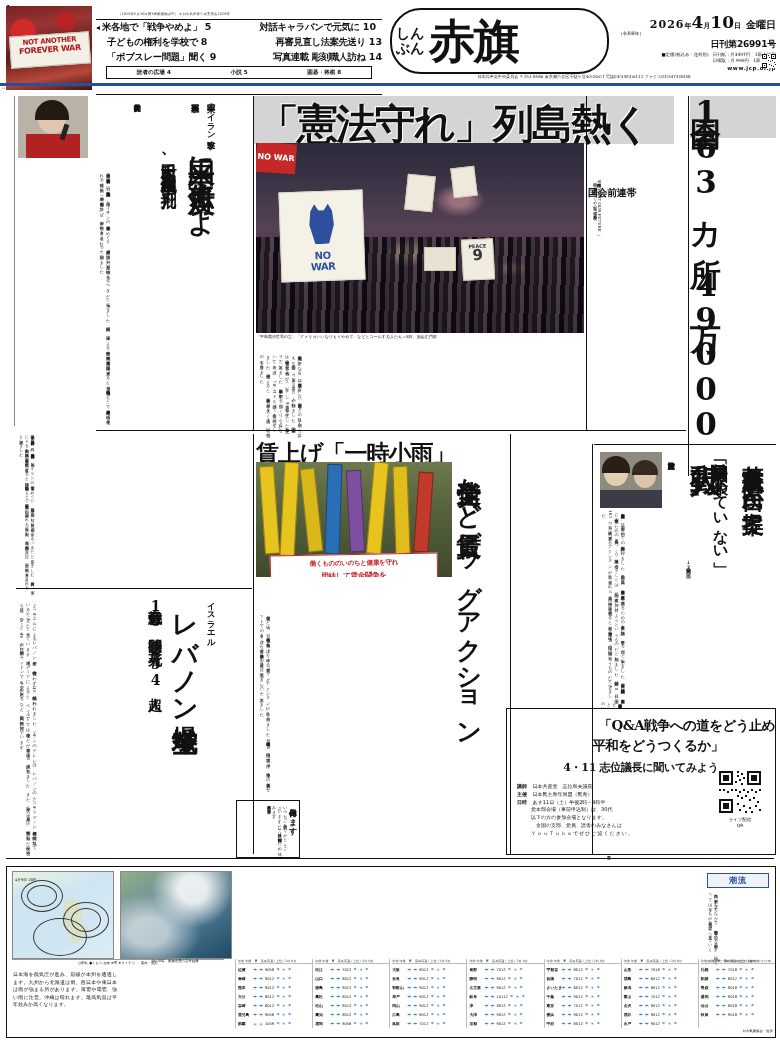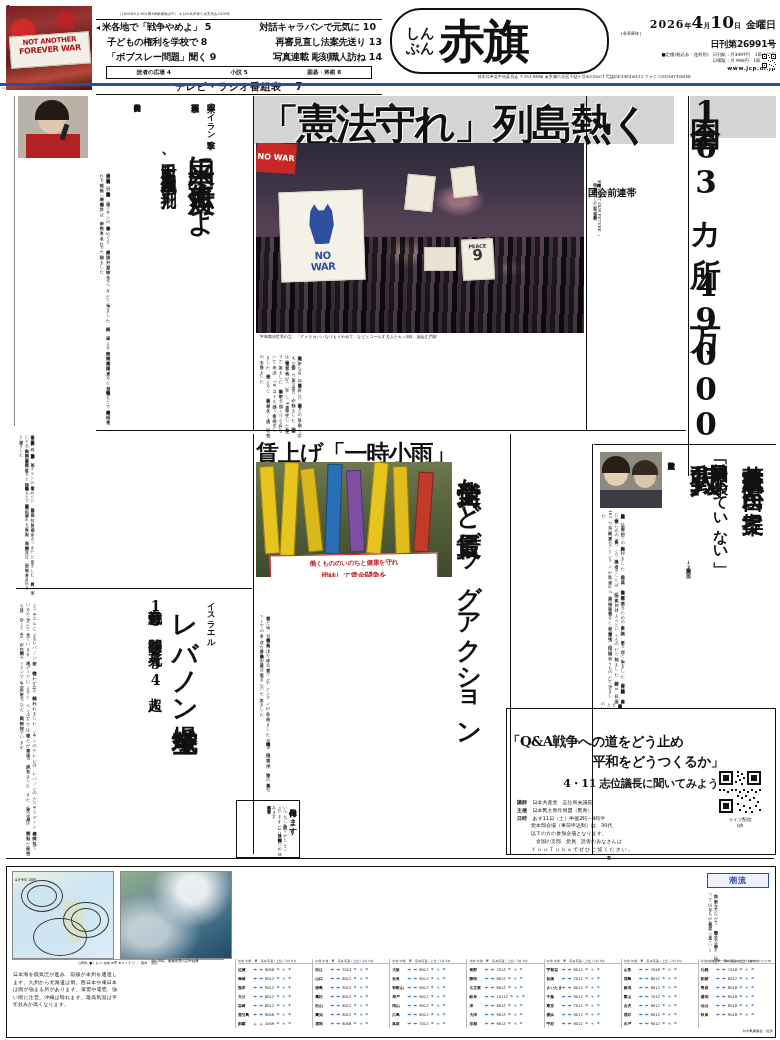--- a/index.html
+++ b/index.html
@@ -37,21 +37,21 @@
   .toc-right{width:130px;justify-content:flex-end;}
   #tocsub{margin:1px 10px 0 10px;border:1px solid #111;height:11px;display:flex;
           align-items:center;justify-content:space-around;font-size:5.6px;font-weight:bold;}
   #toctv{height:15px;display:flex;align-items:center;justify-content:center;gap:14px;
          font-size:10px;font-weight:bold;letter-spacing:.5px;}
 
   
   #masthead{left:390px;top:8px;width:215px;height:62px;}
   #mh-oval{width:215px;height:62px;border:2.5px solid #111;border-radius:31px;
            background:#fff;display:flex;align-items:center;}
-  #mh-kana{margin-left:14px;font-size:14px;font-weight:bold;line-height:1.05;
+  #mh-kana{margin-left:4px;font-size:14px;font-weight:bold;line-height:1.05;
            font-family:"DejaVu Serif","Liberation Serif",serif;}
   #mh-title{font-size:46px;font-weight:bold;letter-spacing:-1px;margin-left:4px;
             font-family:"DejaVu Serif","Liberation Serif",serif;line-height:1;}
 
   #dateblk{left:612px;top:12px;width:164px;}
   #dateline{display:flex;align-items:baseline;justify-content:flex-end;
             font-family:"DejaVu Serif","Liberation Serif",serif;}
   .d-y{font-size:11px;font-weight:bold;letter-spacing:1px;}
   .d-k{font-size:7px;font-weight:bold;}
   .d-b{font-size:17px;font-weight:bold;}
@@ -163,21 +163,21 @@
      font-family:"DejaVu Serif","Liberation Serif",serif;}
   #r2-photo{left:600px;top:452px;width:62px;height:56px;background:#8e8a80;overflow:hidden;}
   #r2-photo .p1{position:absolute;left:4px;top:8px;width:24px;height:26px;border-radius:50%;background:#e3cdb3;}
   #r2-photo .p1h{position:absolute;left:2px;top:4px;width:28px;height:17px;border-radius:14px 14px 0 0;background:#2a1f18;}
   #r2-photo .p2{position:absolute;left:34px;top:12px;width:22px;height:24px;border-radius:50%;background:#dcc5aa;}
   #r2-photo .p2h{position:absolute;left:32px;top:8px;width:26px;height:15px;border-radius:13px 13px 0 0;background:#352a20;}
   #r2-photo .base{position:absolute;left:0;bottom:0;width:62px;height:18px;background:#3c3c44;}
 
   
   #qa{left:506px;top:708px;width:268px;height:145px;border:1.6px solid #111;background:#fff;}
-  #qa .q1{text-align:left;font-size:13.5px;font-weight:bold;margin-top:24px;letter-spacing:-.6px;
+  #qa .q1{text-align:right;font-size:13.5px;font-weight:bold;margin-top:8px;letter-spacing:-.6px;
      font-family:"DejaVu Serif","Liberation Serif",serif;}
   #qa .q2{text-align:center;font-size:13.5px;font-weight:bold;letter-spacing:-.6px;margin-top:2px;padding-left:34px;
      font-family:"DejaVu Serif","Liberation Serif",serif;}
   #qa .q3{text-align:center;font-size:11px;font-weight:bold;margin-top:5px;letter-spacing:-.3px;
      font-family:"DejaVu Serif","Liberation Serif",serif;}
   #qa .det{margin:8px 0 0 10px;font-size:5px;line-height:1.55;width:182px;}
   #qa .det b{font-weight:bold;margin-right:4px;}
   #qa-qr{position:absolute;right:14px;top:62px;width:42px;height:42px;}
   #qa-qrlbl{position:absolute;right:12px;top:108px;font-size:4.4px;text-align:center;width:46px;line-height:1.3;}
 
@@ -284,24 +284,20 @@
         <span>4</span>
       </span>
       <span>
         <span>小説</span>
         <span>5</span>
       </span>
       <span>
         <span>囲碁・将棋</span>
         <span>8</span>
       </span>
-    </div>
-    <div id="toctv">
-      <span>テレビ・ラジオ番組表</span>
-      <span>7</span>
     </div>
   </div>
 
   <div class="abs" id="masthead">
     <div id="mh-oval">
       <div id="mh-kana">
         <div>しん</div>
         <div>ぶん</div>
       </div>
       <div id="mh-title">赤旗</div>

